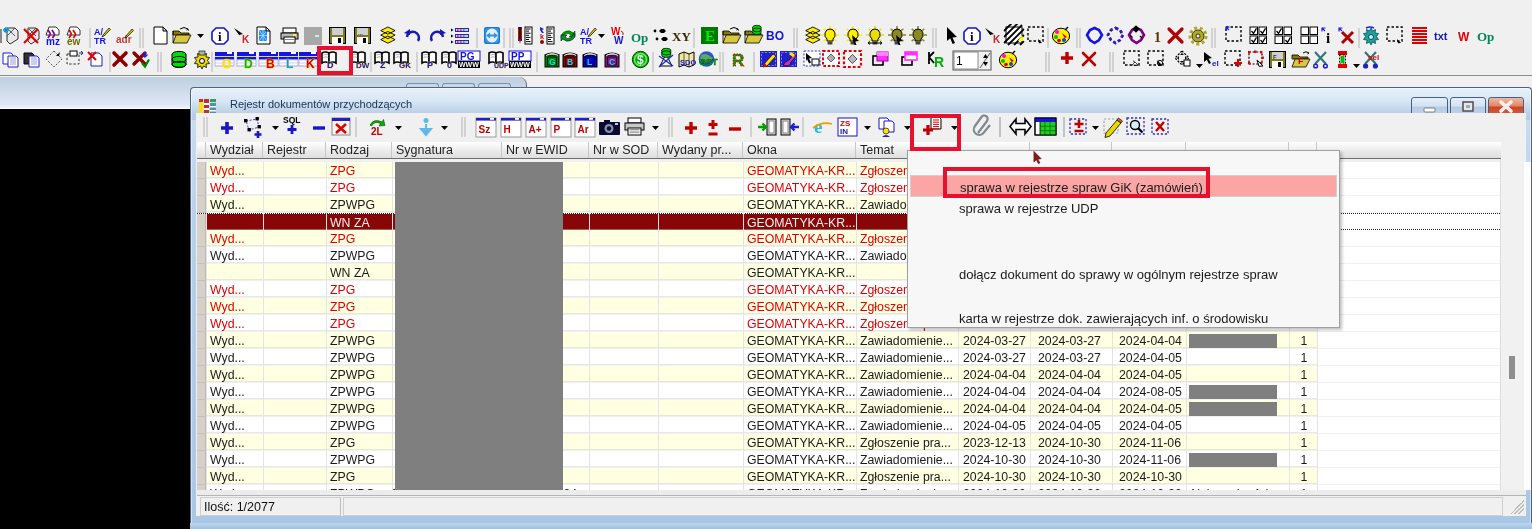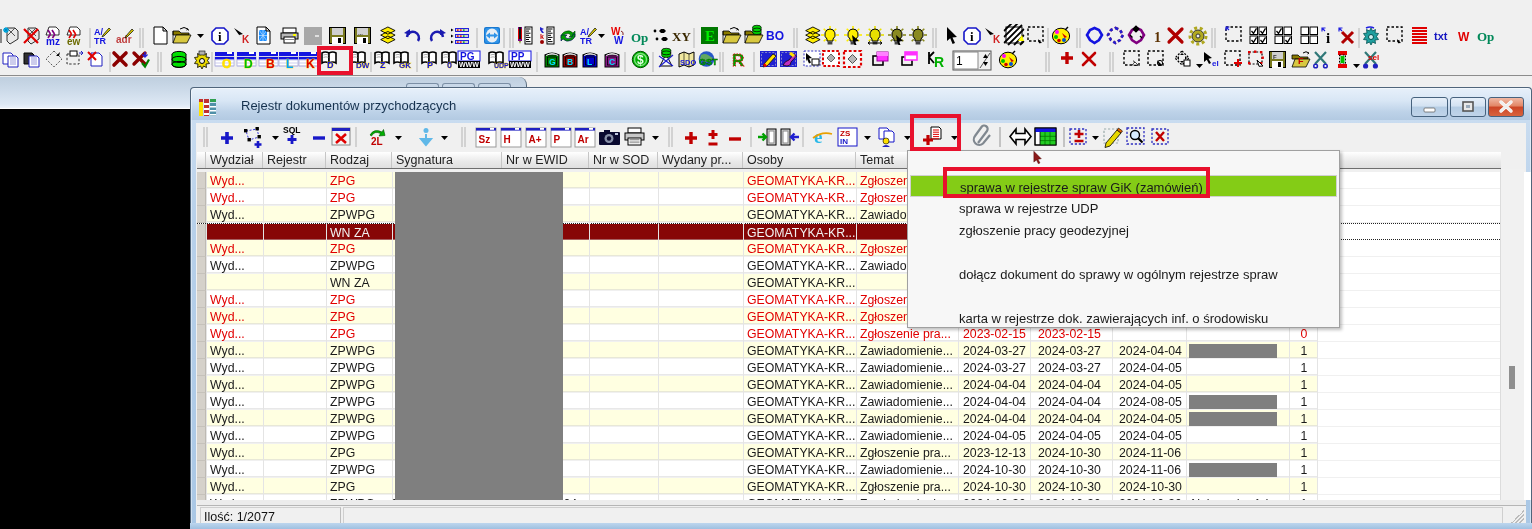--- a/index.html
+++ b/index.html
@@ -16,28 +16,28 @@
 #band{position:absolute;left:0;top:77px;width:527px;height:32px;background:linear-gradient(180deg,#bfcfdf 0%,#ccdae9 40%,#dde8f4 85%,#eef4fb 100%);border-right:1px solid #5a6c7e;border-top-right-radius:8px}
 #bandline{position:absolute;left:0;top:108px;width:527px;height:1px;background:#fdfdfd}
 #bgray{position:absolute;left:527px;top:76px;width:1005px;height:12px;background:#f0f0f0}
 .bumpbtn{position:absolute;top:83px;height:6px;width:33px;border:1px solid #7c8fa5;border-bottom:none;border-radius:3px 3px 0 0;background:#c9d8e8}
 
 #mdiblack{position:absolute;left:0;top:109px;width:190px;height:420px;background:#000}
 
 #win{position:absolute;left:190px;top:87px;width:1342px;height:442px;border-radius:4px 4px 0 0;background:linear-gradient(180deg,#cfe0f2 0%,#b7d0ea 30%,#a9c7e5 100%)}
 #winborder{position:absolute;left:0;top:0;width:1342px;height:442px;border:1px solid #50657b;border-bottom:none;border-radius:4px 4px 0 0;box-shadow:inset 0 0 0 1px rgba(255,255,255,.45)}
 #titlebar{position:absolute;left:1px;top:1px;width:1340px;height:32px;border-radius:3px 3px 0 0;background:linear-gradient(180deg,#e7f0fa 0%,#d8e6f5 40%,#bdd2e8 75%,#b3cae2 100%)}
-#title{position:absolute;left:51px;top:11px;font-size:13px;color:#16324f}
+#title{position:absolute;left:40px;top:11px;font-size:11px;color:#16324f}
 
 .wbtn{position:absolute;top:10px;height:20px;border:1px solid #46627e;border-radius:3px}
 #b-min{left:1221px;width:37px;background:linear-gradient(180deg,#e6eff9 0%,#d3e2f2 45%,#b4cce4 50%,#c0d4e9 100%)}
 #b-max{left:1260px;width:36px;background:linear-gradient(180deg,#e6eff9 0%,#d3e2f2 45%,#b4cce4 50%,#c0d4e9 100%)}
 #b-cls{left:1298px;width:36px;background:linear-gradient(180deg,#f0b8a4 0%,#e28565 45%,#cc4425 50%,#d8643e 100%)}
 
-#client{position:absolute;left:6px;top:36px;width:1330px;height:403px;background:#f0f0f0}
+#client{position:absolute;left:6px;top:26px;width:1330px;height:403px;background:#f0f0f0}
 
 #wtb{position:absolute;left:0;top:0;width:1330px;height:28px;background:#f0f0f0}
 
 #ghead{position:absolute;left:1px;top:29px;width:1304px;height:17px;background:linear-gradient(180deg,#ffffff,#e9e9e9 60%,#dfdfdf);border-bottom:1px solid #6e6e6e}
 .hc{position:absolute;top:0;height:16px;border-right:1px solid #c6c6c6;font-size:12.5px;color:#222;padding:1px 0 0 4px;white-space:nowrap;overflow:hidden}
 
 #grid{position:absolute;left:1px;top:49px;width:1481px;height:328px;overflow:hidden;background:#fff}
 .row{position:absolute;left:0;width:1303px;height:17px;font-size:12.3px;white-space:nowrap;border-bottom:1px solid #f0f0f0}
 .row i{position:absolute;left:0;top:0;width:9px;height:17px;background:#d5d1ca;border-right:1px solid #bdb9b2;border-bottom:1px solid #c6c2bb}
 .row .bg{position:absolute;left:9px;top:0;width:1111px;height:16px;border-bottom:1px solid rgba(205,205,205,.45)}
@@ -63,21 +63,21 @@
 #status{position:absolute;left:1px;top:382px;width:1329px;height:21px;background:#f0f0f0;border-top:1px solid #b5b5b5}
 #status .s1{position:absolute;left:3px;top:1px;width:141px;height:19px;border:1px solid #cfcfcf;border-right:1px solid #bdbdbd;font-size:12.5px;color:#111;padding:2px 0 0 3px}
 #status .s2{position:absolute;left:146px;top:1px;width:1160px;height:19px;border:1px solid #cfcfcf}
 #grip{position:absolute;right:2px;bottom:2px;width:14px;height:14px;background:
 linear-gradient(135deg,transparent 0 50%,#bbb 50% 57%,transparent 57% 64%,#bbb 64% 71%,transparent 71% 78%,#bbb 78% 85%,transparent 85%)}
 
 #botblue{position:absolute;left:190px;top:523px;width:1342px;height:6px;background:linear-gradient(180deg,#bdd6ee,#9fc0e0)}
 
 #dmenu{position:absolute;left:907px;top:150px;width:433px;height:178px;background:#f7f7f7;border:1px solid #a0a0a0;box-shadow:2px 2px 3px rgba(0,0,0,.25)}
 #dmenu .mi{position:absolute;left:2px;width:427px;height:22px;font-size:13px;color:#1a1a1a;padding:4px 0 0 49px;white-space:nowrap}
-#dmenu .hov{background:#84cc16;border:1px solid #d0d0d0}
+#dmenu .hov{background:#fca5a5;border:1px solid #d0d0d0}
 
 .redrect{position:absolute;border:4px solid #e8112d}
 #rr1{left:317px;top:46px;width:36px;height:29px}
 #rr2{left:910px;top:114px;width:51px;height:37px}
 #rr3{left:943px;top:167px;width:267px;height:31px}
 
 #mcursor{position:absolute;left:1033px;top:151px;width:10px;height:13px}
 </style>
 </head>
 <body>
@@ -1083,21 +1083,21 @@
         </div>
       <div id="ghead">
         <div class="hc" style="left:0;width:9px;background:linear-gradient(180deg,#fff,#ddd)"></div>
         <div class="hc" style="left:9px;width:57px">Wydział</div>
         <div class="hc" style="left:66px;width:63px">Rejestr</div>
         <div class="hc" style="left:129px;width:66px">Rodzaj</div>
         <div class="hc" style="left:195px;width:110px">Sygnatura</div>
         <div class="hc" style="left:305px;width:87px">Nr w EWID</div>
         <div class="hc" style="left:392px;width:69px">Nr w SOD</div>
         <div class="hc" style="left:461px;width:85px">Wydany pr...</div>
-        <div class="hc" style="left:546px;width:113px">Osoby</div>
+        <div class="hc" style="left:546px;width:113px">Okna</div>
         <div class="hc" style="left:659px;width:102px">Temat</div>
         <div class="hc" style="left:761px;width:72px"></div>
         <div class="hc" style="left:833px;width:82px"></div>
         <div class="hc" style="left:915px;width:74px"></div>
         <div class="hc" style="left:989px;width:103px"></div>
         <div class="hc" style="left:1092px;width:28px"></div>
         <div class="hc" style="left:1120px;width:190px;border-right:none"></div>
       </div>
       <div id="grid">
         <div class="row cream red" style="top:0">
@@ -1332,21 +1332,20 @@
         <div id="grip"></div>
       </div>
     </div>
     <div id="winborder"></div>
   </div>
   <div id="botblue"></div>
 
   <div id="dmenu">
     <div class="mi hov" style="top:24px">sprawa w rejestrze spraw GiK (zamówień)</div>
     <div class="mi" style="top:46px">sprawa w rejestrze UDP</div>
-    <div class="mi" style="top:68px">zgłoszenie pracy geodezyjnej</div>
     <div class="mi" style="top:112px">dołącz dokument do sprawy w ogólnym rejestrze spraw</div>
     <div class="mi" style="top:156px">karta w rejestrze dok. zawierających inf. o środowisku</div>
   </div>
   <div class="redrect" id="rr1"></div>
   <div class="redrect" id="rr2"></div>
   <div class="redrect" id="rr3"></div>
   <svg id="mcursor" viewBox="0 0 12 15">
       <path d="M1 0 L10 9 L6 9.6 L8.4 14 L6.4 15 L4.2 10.4 L1 13 Z" fill="#8b1a1a" stroke="#400" stroke-width=".5"></path>
     </svg>
 </div>

